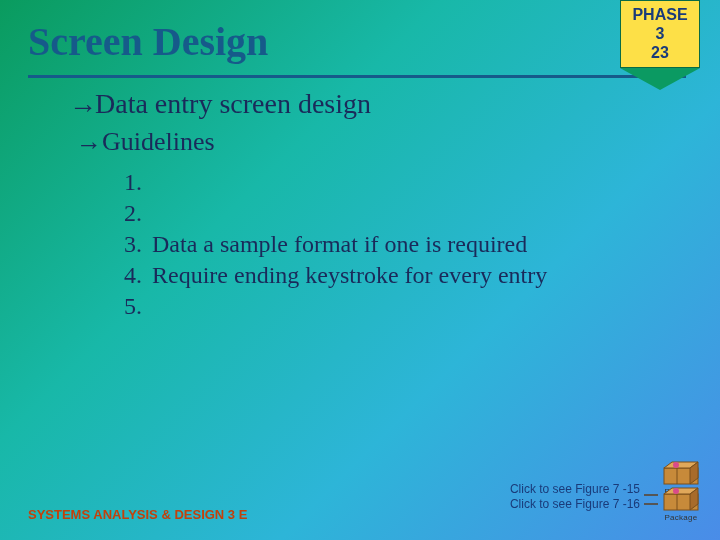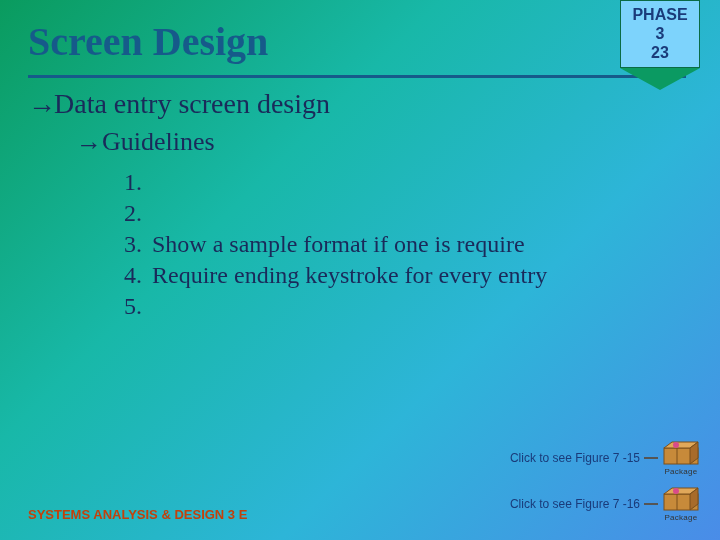--- a/index.html
+++ b/index.html
@@ -11,21 +11,21 @@
     position: relative;
     overflow: hidden;
   }
   .phase-arrow {
     position: absolute;
     top: 0;
     right: 20px;
     width: 80px;
   }
   .phase-box {
-    background: #7dd3fc;
+    background: #fde047;
     border: 1px solid #0a6b45;
     color: #1a3b7a;
     font-family: Arial, sans-serif;
     font-weight: bold;
     font-size: 16px;
     text-align: center;
     padding: 4px 6px;
     line-height: 1.2;
   }
   .phase-tri {
@@ -48,20 +48,21 @@
     margin: 4px 34px 10px 28px;
   }
   .main {
     padding: 0 28px;
   }
   .lvl1 {
     font-size: 28px;
     color: #1a2a5a;
     padding-left: 0;
     margin-bottom: 6px;
+    margin-left: 41px;
   }
   .lvl2 {
     font-size: 26px;
     color: #1a2a5a;
     padding-left: 48px;
     margin-bottom: 10px;
   }
   .arrow-b {
     color: #1a2a5a;
     font-family: Arial, sans-serif;
@@ -103,21 +104,21 @@
     font-size: 12px;
     color: #1a3b7a;
     cursor: pointer;
   }
   .figlink .dash {
     width: 14px;
     height: 2px;
     background: #555;
     margin: 0 4px;
   }
-  .figlink.one { bottom: 64px; }
+  .figlink.one { bottom: 44px; align-items: flex-end; }
   .figlink.two { bottom: 18px; justify-content: flex-end; }
   .pkg {
     display: inline-flex;
     flex-direction: column;
     align-items: center;
   }
   .pkg svg { display: block; }
   .pkg-label {
     font-size: 8px;
     color: #333;
@@ -148,21 +149,21 @@
   </div>
   <div class="list">
     <div class="item">
         <span class="num">1.</span>
       </div>
     <div class="item">
         <span class="num">2.</span>
       </div>
     <div class="item">
         <span class="num">3.</span>
-        <span class="txt">Show a sample format if one is require</span>
+        <span class="txt">Data a sample format if one is required</span>
       </div>
     <div class="item">
         <span class="num">4.</span>
         <span class="txt">Require ending keystroke for every entry</span>
       </div>
     <div class="item">
         <span class="num">5.</span>
       </div>
   </div>
 </div>

